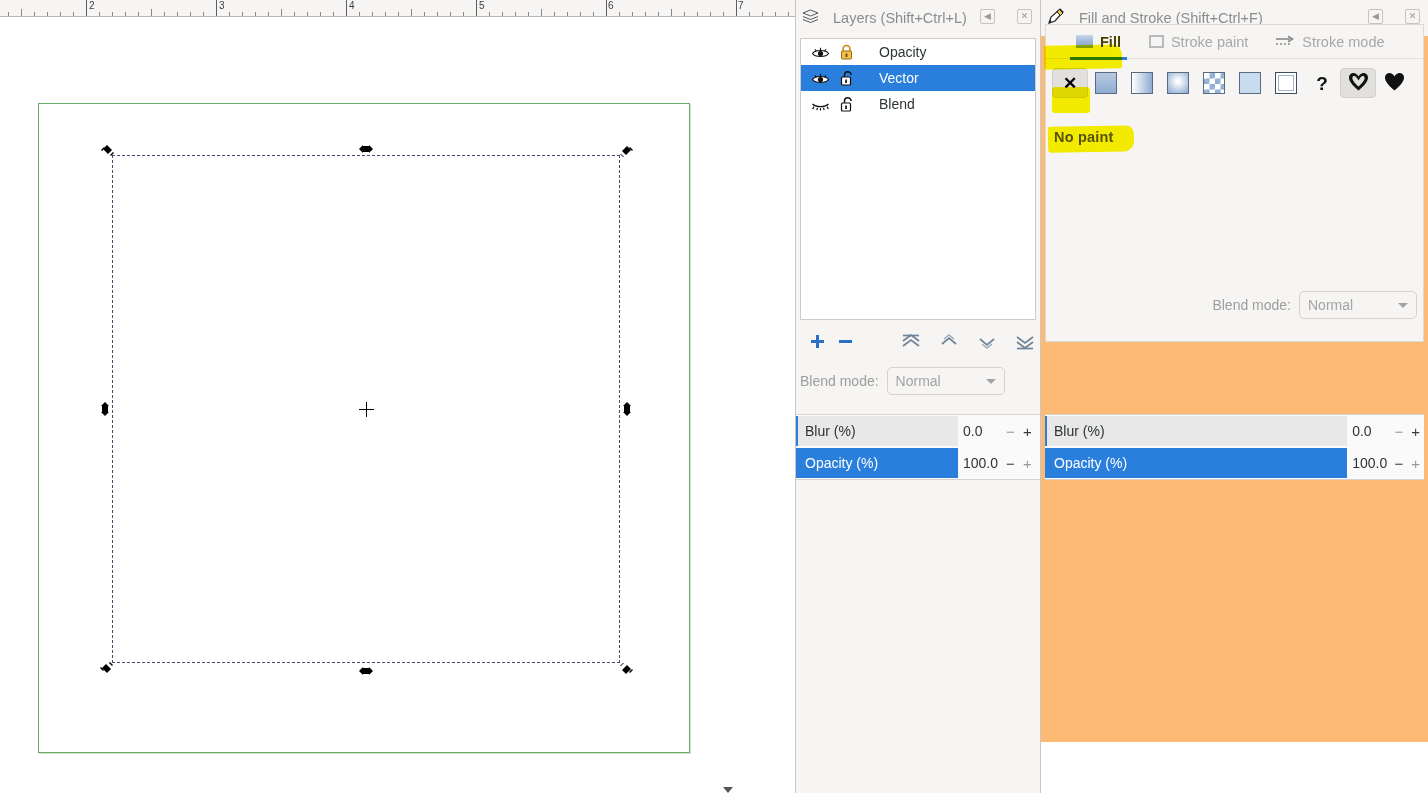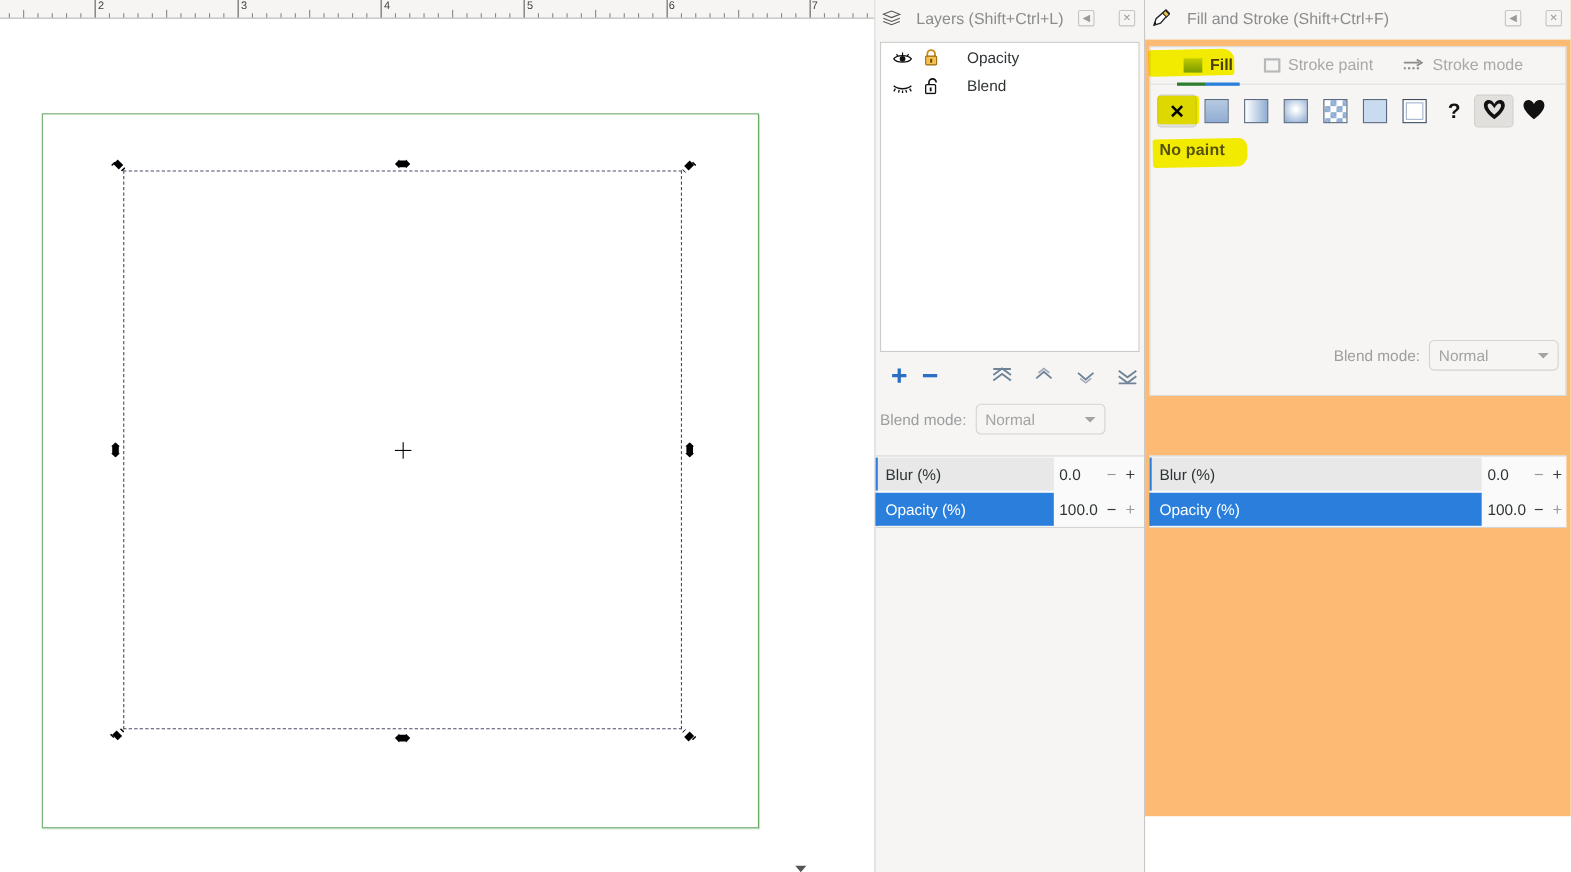--- a/index.html
+++ b/index.html
@@ -199,21 +199,21 @@
   .spin-btn {
     width: 17px; text-align: center;
     font-size: 15px; color: #9a9a9a;
     line-height: 1;
   }
   .spin-btn.active { color: #3a3a3a; }
 
   
   #fs-panel { left: 1041px; width: 387px; height: 742px; background: #fdba74; }
   #fs-body {
-    position: absolute; left: 4px; top: 42px;
+    position: absolute; left: 4px; top: 24px;
     width: 379px; height: 318px;
     background: #f6f5f4;
     border: 1px solid #dcdad7;
   }
   #fs-tabs {
     position: relative;
     display: flex; align-items: center;
     height: 34px;
     padding-left: 30px;
     gap: 28px;
@@ -482,20 +482,37 @@
         <span class="layer-lock">
           <svg width="15" height="16" viewBox="0 0 15 16">
             <path d="M4 7 V5 a3.5 3.5 0 0 1 7 0 V7" fill="none" stroke="#c78a18" stroke-width="1.6"></path>
             <rect x="2.5" y="7" width="10" height="8" rx="1" fill="#f2c14e" stroke="#9a6b0c" stroke-width="1"></rect>
             <rect x="6.6" y="9.5" width="1.8" height="3.5" fill="#6b4a08"></rect>
           </svg>
         </span>
         <span class="layer-label">Opacity</span>
       </div>
 
+      <div class="layer-row selected">
+        <span class="layer-icon">
+          <svg width="19" height="14" viewBox="0 0 19 14">
+            <path d="M1.5 8.5 C4 4.5, 15 4.5, 17.5 8.5 C15 12.5, 4 12.5, 1.5 8.5 Z" fill="#fff" stroke="#111" stroke-width="1.1"></path>
+            <circle cx="9.5" cy="8.5" r="2.6" fill="#111"></circle>
+            <path d="M4 4.2 L5.4 6.3 M9.5 2.8 L9.5 5.2 M15 4.2 L13.6 6.3" stroke="#111" stroke-width="1.1" fill="none"></path>
+          </svg>
+        </span>
+        <span class="layer-lock">
+          <svg width="15" height="16" viewBox="0 0 15 16">
+            <path d="M5.5 7 V5 a3.3 3.3 0 0 1 6.6 0" fill="none" stroke="#111" stroke-width="1.5"></path>
+            <rect x="2.5" y="7" width="9" height="8" rx="1" fill="#fff" stroke="#111" stroke-width="1.2"></rect>
+            <rect x="6.2" y="9.5" width="1.7" height="3.5" fill="#111"></rect>
+          </svg>
+        </span>
+        <span class="layer-label">Vector</span>
+      </div>
 
       <div class="layer-row">
         <span class="layer-icon">
           <svg width="19" height="14" viewBox="0 0 19 14">
             <path d="M1.5 7 C5 10.5, 14 10.5, 17.5 7" fill="none" stroke="#111" stroke-width="1.3"></path>
             <path d="M3 9.6 L1.6 12 M6.5 10.8 L5.8 13.2 M9.5 11.2 L9.5 13.6 M12.5 10.8 L13.2 13.2 M16 9.6 L17.4 12" stroke="#111" stroke-width="1.2" fill="none"></path>
           </svg>
         </span>
         <span class="layer-lock">
           <svg width="15" height="16" viewBox="0 0 15 16">

